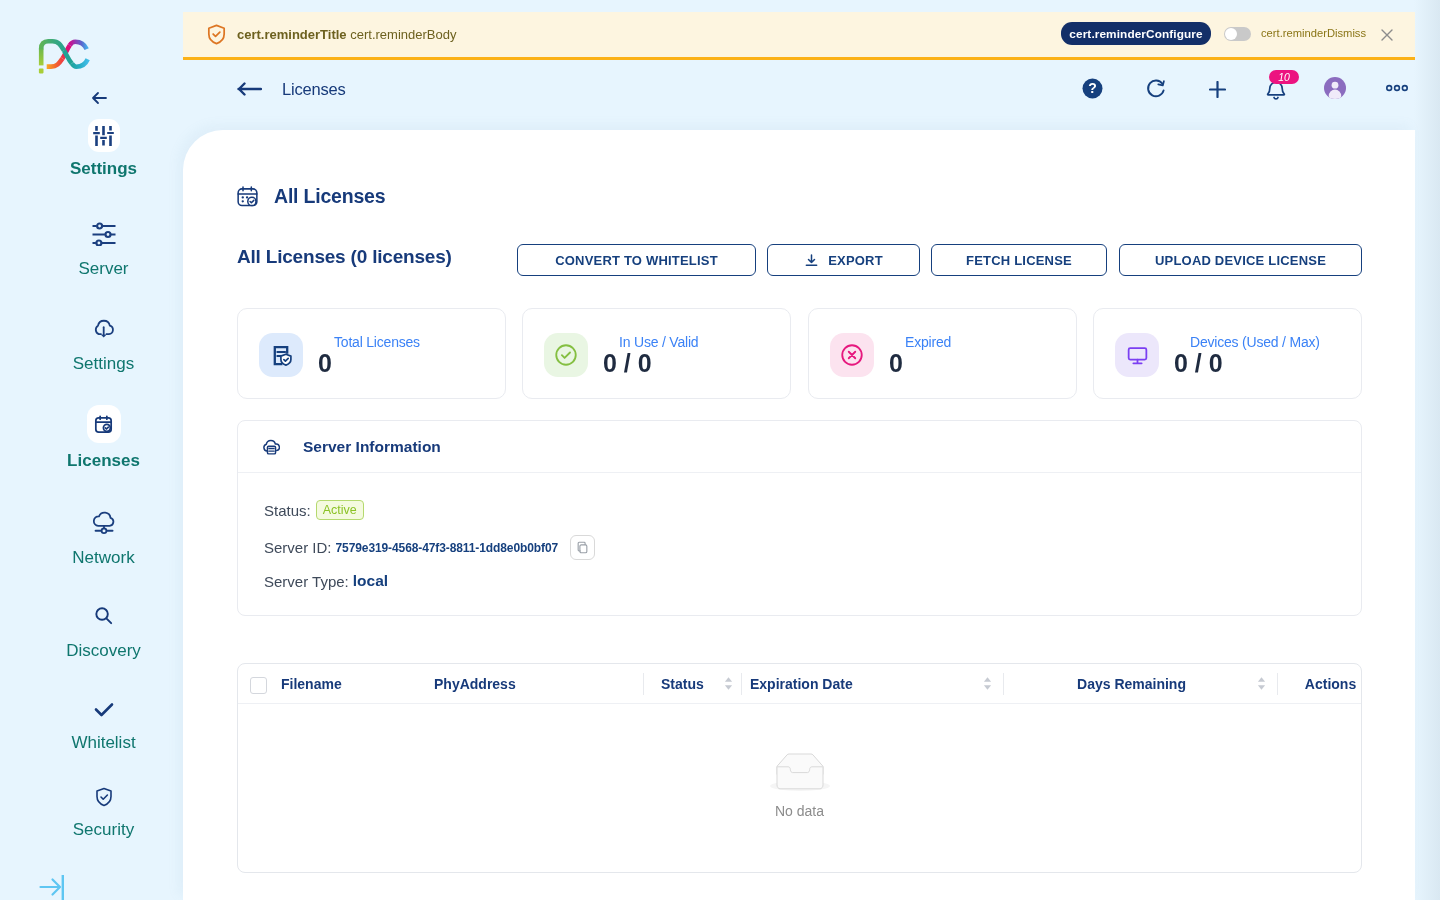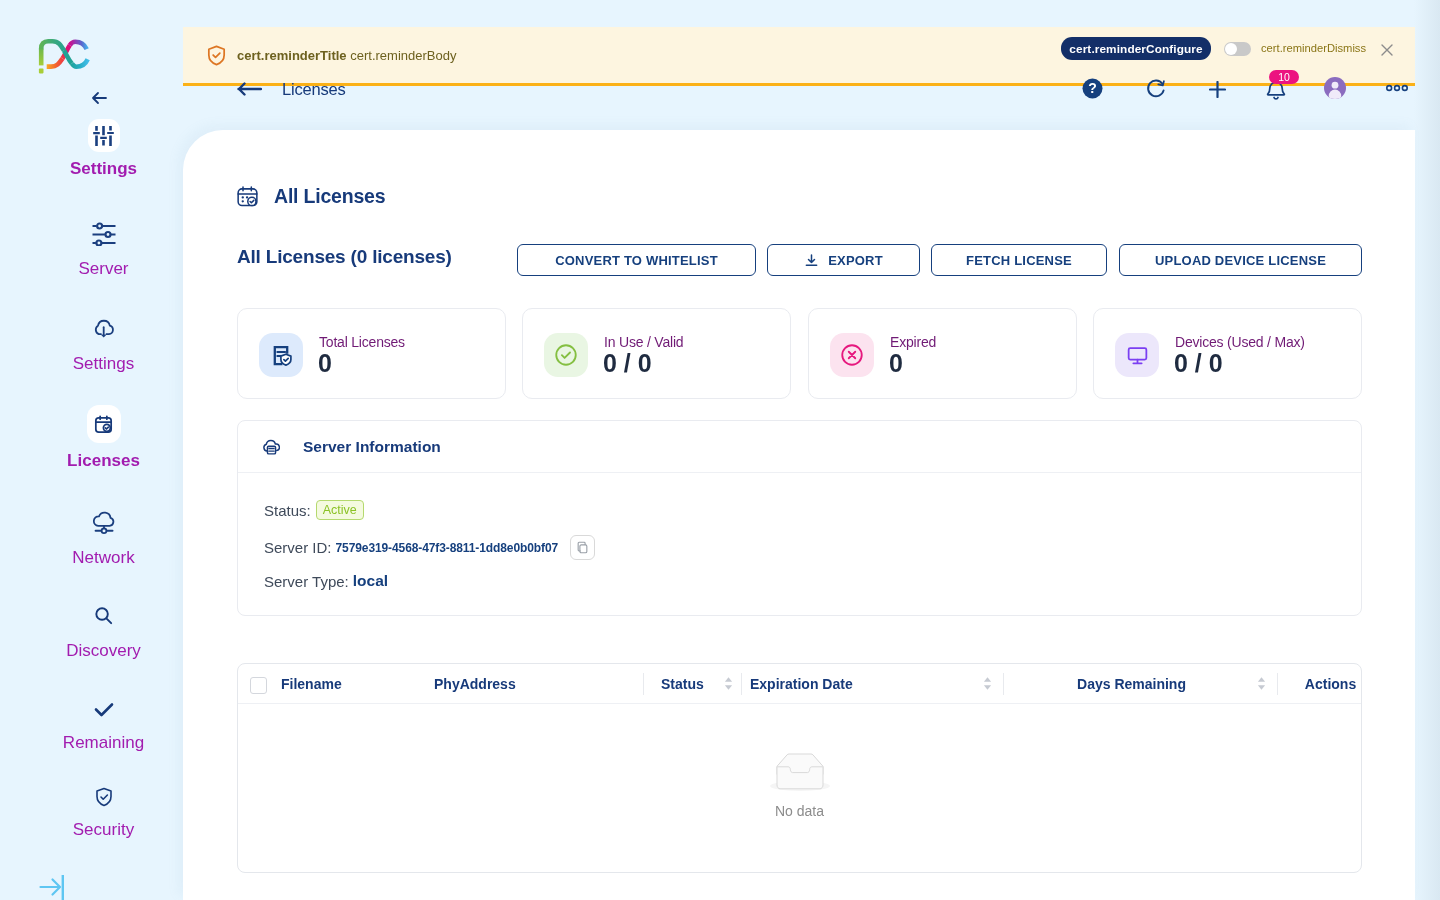--- a/index.html
+++ b/index.html
@@ -10,26 +10,26 @@
   position:relative; color:#173a7a;
 }
 
 
 #sidebar { position:absolute; left:0; top:0; width:183px; height:900px; }
 #logo { position:absolute; left:38px; top:39px; }
 #sb-back { position:absolute; left:90px; top:89px; }
 .sb-item { position:absolute; left:0; width:207px; text-align:center; }
 .sb-icobox { width:34px; height:38px; background:#fff; border-radius:12px; margin:0 auto; display:flex; align-items:center; justify-content:center; }
 .sb-ico { line-height:0; }
-.sb-label { font-size:17px; color:#a21caf; line-height:17px; }
+.sb-label { font-size:17px; color:#0f766e; line-height:17px; }
 .sb-label.bold { font-weight:bold; }
 #sb-expand { position:absolute; left:39px; top:875px; }
 
 
-#banner { position:absolute; left:183px; top:27px; width:1232px; height:59px;
+#banner { position:absolute; left:183px; top:12px; width:1232px; height:48px;
   background:#fdf5e0; border-bottom:3px solid #fbb117; display:flex; align-items:center; }
 #banner .shield { margin-left:22px; }
 #banner .txt { margin-left:9px; font-size:13px; color:#6d611f; }
 #banner .txt b { font-weight:bold; }
 #cfg-btn { position:absolute; left:878px; top:10px; width:150px; height:23px; background:#132f68;
   color:#fff; font-size:11.8px; font-weight:bold; letter-spacing:0.1px; border-radius:11px; display:flex; align-items:center; justify-content:center; }
 #toggle { position:absolute; left:1041px; top:15px; width:27px; height:14px; background:#c9c9c9; border-radius:7px; }
 #toggle::after { content:""; position:absolute; left:1px; top:1px; width:12px; height:12px; background:#fff; border-radius:50%; }
 #dismiss { position:absolute; left:1078px; top:15px; font-size:11.2px; color:#8a7516; }
 #bclose { position:absolute; left:1197px; top:16px; font-size:19px; color:#8c8c8c; }
@@ -49,21 +49,21 @@
 #sec-head .t { margin-left:16px; font-size:19.5px; letter-spacing:-0.2px; font-weight:bold; color:#173a7a; }
 
 
 #sub-head { position:absolute; left:54px; top:116px; font-size:19px; letter-spacing:-0.2px; font-weight:bold; color:#173a7a; }
 .obtn { position:absolute; top:114px; height:32px; border:1px solid #16407e; border-radius:6px;
   color:#16407e; font-size:13px; font-weight:bold; display:flex; align-items:center; justify-content:center; letter-spacing:0.2px; background:#fff; }
 
 
 .scard { position:absolute; top:178px; width:269px; height:91px; border:1px solid #e9ebf0; border-radius:10px; background:#fff; }
 .scard .ibox { position:absolute; left:21px; top:24px; width:44px; height:44px; border-radius:14px; display:flex; align-items:center; justify-content:center; }
-.scard .lbl { position:absolute; left:81px; top:25px; font-size:14px; letter-spacing:-0.2px; color:#701a75; }
+.scard .lbl { position:absolute; left:96px; top:25px; font-size:14px; letter-spacing:-0.2px; color:#3b82f6; }
 .scard .num { position:absolute; left:80px; top:40px; font-size:25px; font-weight:bold; color:#1f2b40; }
 
 
 #srv { position:absolute; left:54px; top:290px; width:1125px; height:196px; border:1px solid #e9ebf0; border-radius:8px; background:#fff; }
 #srv .hd { height:52px; display:flex; align-items:center; border-bottom:1px solid #eef0f4; }
 #srv .hd .t { margin-left:23px; font-size:15.5px; font-weight:bold; color:#173a7a; }
 #srv .row { position:absolute; left:26px; font-size:15px; color:#3f4a5a; display:flex; align-items:center; }
 .badge { background:#f4fadf; border:1px solid #b5d96e; color:#8bc225; font-size:12.5px; padding:2px 6px; border-radius:4px; }
 #copybtn { width:25px; height:25px; border:1px solid #d9d9d9; border-radius:6px; display:flex; align-items:center; justify-content:center; margin-left:12px; }
 
@@ -183,21 +183,21 @@
     <div class="sb-ico"><svg width="23" height="23" viewBox="0 0 24 24" fill="none" stroke="#173a7a" stroke-width="2" stroke-linecap="round">
           <circle cx="10.5" cy="10.5" r="6"></circle>
           <path d="M15 15l5 5"></path>
         </svg></div>
     <div class="sb-label" style="margin-top:14.5px;">Discovery</div>
   </div>
   <div class="sb-item" style="top:697px;">
     <div class="sb-ico"><svg width="24" height="24" viewBox="0 0 24 24" fill="none" stroke="#173a7a" stroke-width="2.6" stroke-linecap="round" stroke-linejoin="round">
           <path d="M4 12.5l5.5 5.5L20 7.5"></path>
         </svg></div>
-    <div class="sb-label" style="margin-top:13px;">Remaining</div>
+    <div class="sb-label" style="margin-top:13px;">Whitelist</div>
   </div>
   <div class="sb-item" style="top:784.5px;">
     <div class="sb-ico"><svg width="24" height="24" viewBox="0 0 24 24" fill="none" stroke="#173a7a" stroke-width="1.6" stroke-linecap="round" stroke-linejoin="round">
           <path d="M12 3.5l7 2.5v5.5c0 4.5-3 7.5-7 9-4-1.5-7-4.5-7-9V6z"></path>
           <path d="M9 12l2.2 2.2L15.4 10"></path>
         </svg></div>
     <div class="sb-label" style="margin-top:12.5px;">Security</div>
   </div>
   <svg id="sb-expand" width="26" height="26" viewBox="0 0 26 26">
       <path d="M1.5 12h19M13.5 4.5L21 12l-7.5 7.5" stroke="#5ec6f2" stroke-width="2.2" fill="none" stroke-linecap="round" stroke-linejoin="round"></path>
@@ -232,21 +232,21 @@
       <path d="M20.3 13.5A8.6 8.6 0 1 1 19 6.3"></path>
       <path d="M14.5 6.9l4.9 1.2 1.2-4.6" stroke-width="1.9" stroke-linejoin="round"></path>
     </svg>
   <svg class="hicon" style="left:1026px;top:11px;" width="17" height="17" viewBox="0 0 17 17">
       <path d="M8.5 1v15M1 8.5h15" stroke="#16407e" stroke-width="2.2" stroke-linecap="round"></path>
     </svg>
   <svg class="hicon" style="left:1082px;top:10px;" width="22" height="20" viewBox="0 0 24 22" fill="none" stroke="#16407e" stroke-width="1.9" stroke-linecap="round" stroke-linejoin="round">
       <path d="M5.2 9.2a6.8 6.8 0 0 1 13.6 0c0 3.6.9 5 2.1 6.1.5.5.4 1-.4 1H3.5c-.8 0-.9-.5-.4-1 1.2-1.1 2.1-2.5 2.1-6.1z"></path>
       <path d="M9.8 19.2a2.3 2.3 0 0 0 4.4 0"></path>
     </svg>
-  <div class="hicon" style="left:1086px;top:0;width:30px;height:14px;background:#ec1380;border-radius:7px;color:#fff;font-size:10.5px;display:flex;align-items:center;justify-content:center;">10</div>
+  <div class="hicon" style="left:1086px;top:0;width:30px;height:14px;background:#ec1380;border-radius:7px;color:#fff;font-size:10.5px;display:flex;align-items:center;justify-content:center;font-style:italic;">10</div>
   <div class="hicon" style="left:1141px;top:7px;width:22px;height:22px;border-radius:50%;background:#8b6cbf;overflow:hidden;">
     <svg width="22" height="22" viewBox="0 0 22 22">
         <circle cx="11" cy="8.2" r="3.4" fill="#f0eaf9"></circle>
         <circle cx="11" cy="18.8" r="6.2" fill="#f0eaf9"></circle>
       </svg>
   </div>
   <svg class="hicon" style="left:1203px;top:14px;" width="22" height="8" viewBox="0 0 22 8">
       <circle cx="3.2" cy="4" r="2.4" fill="none" stroke="#16407e" stroke-width="1.6"></circle>
       <circle cx="11" cy="4" r="2.4" fill="none" stroke="#16407e" stroke-width="1.6"></circle>
       <circle cx="18.8" cy="4" r="2.4" fill="none" stroke="#16407e" stroke-width="1.6"></circle>

